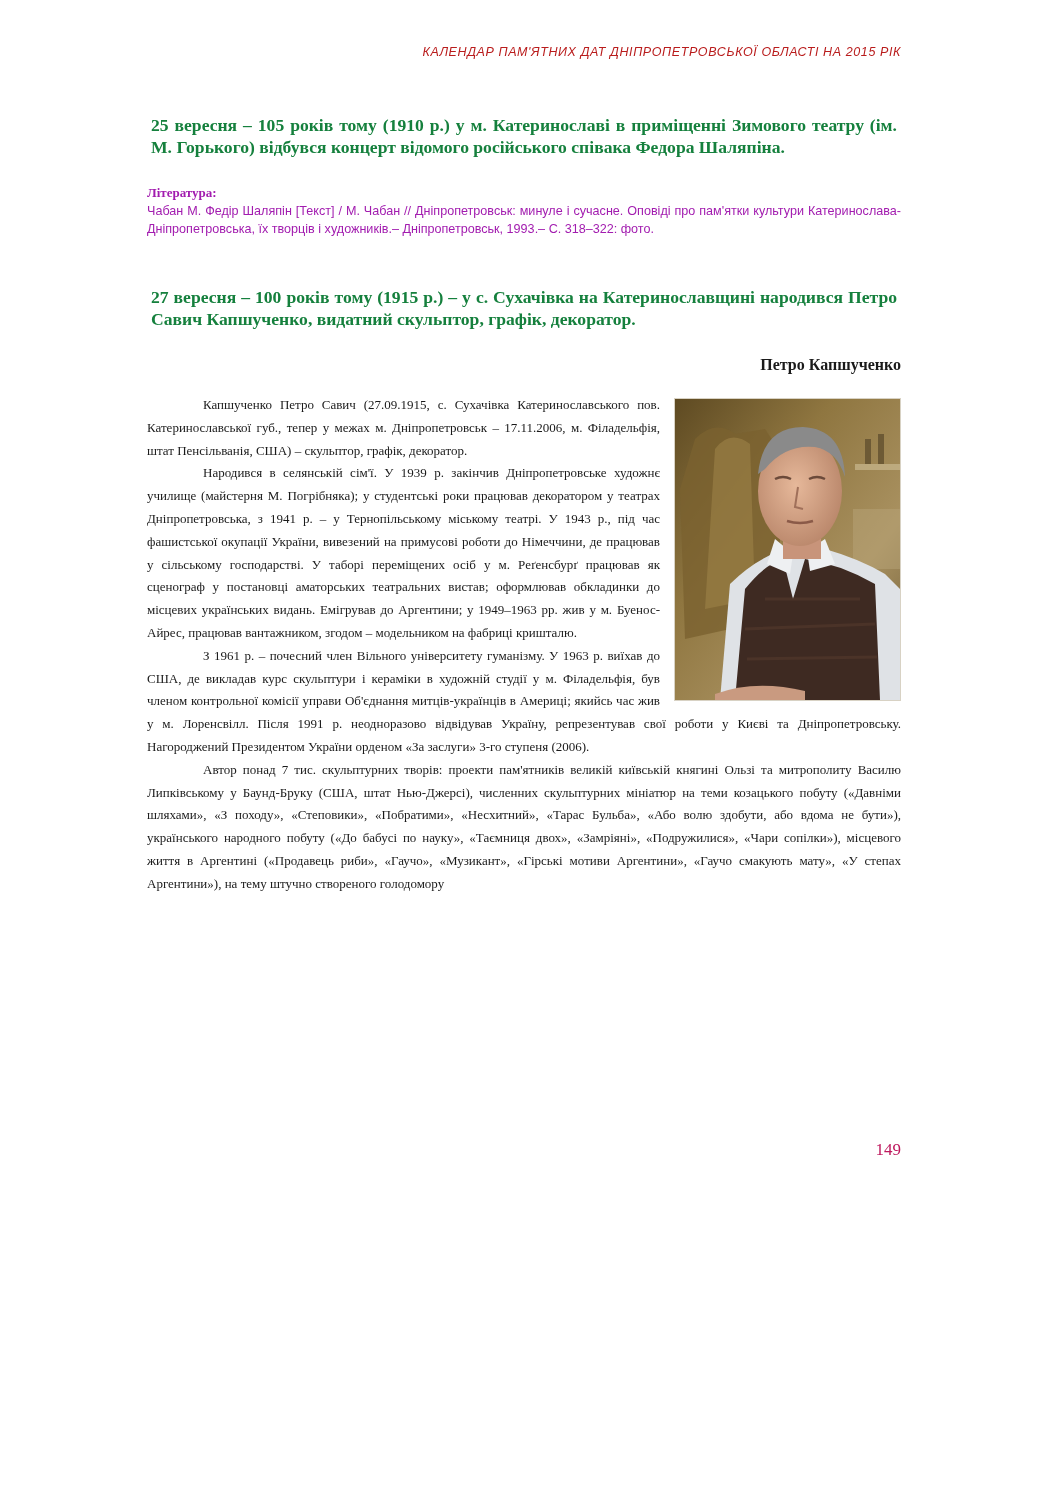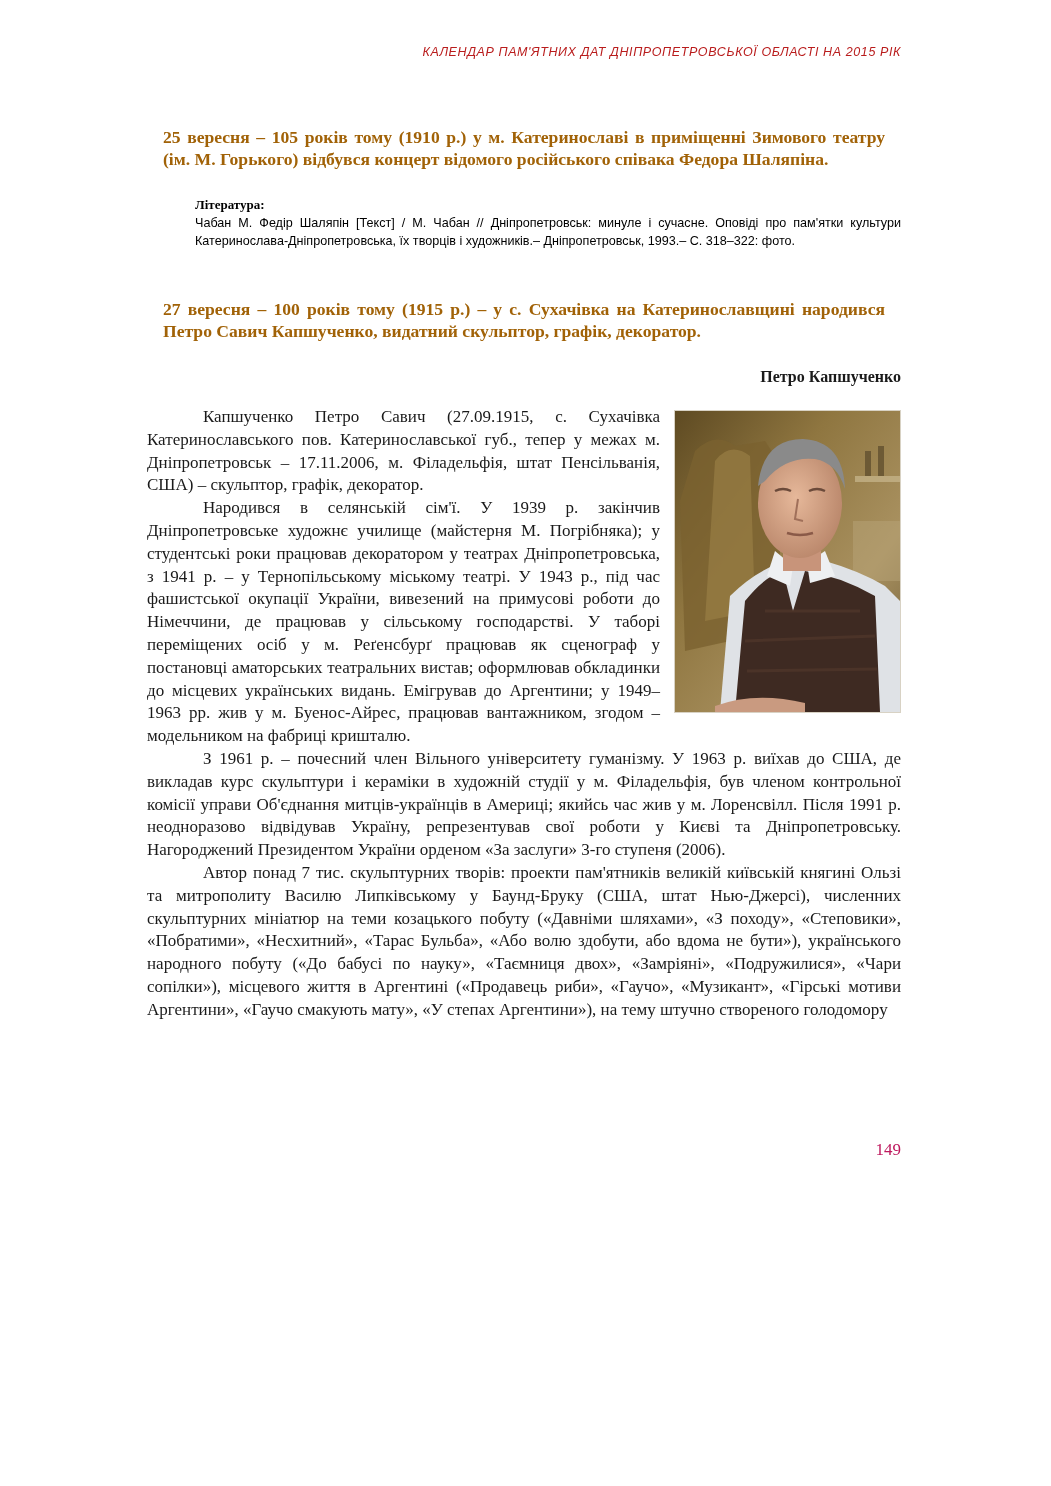--- a/index.html
+++ b/index.html
@@ -30,30 +30,29 @@
       position: absolute;
       left: 147px;
       top: 110px;
       width: 754px;
     }
     .event-heading {
       font-weight: bold;
       font-size: 17.6px;
       line-height: 22px;
       text-align: justify;
-      margin: 16px;
-      color: #a16207;
+      margin: 4px;
+      color: #15803d;
     }
     .lit-block {
       margin-top: 26px;
       font-family: "Liberation Sans", "DejaVu Sans", sans-serif;
       font-size: 12.6px;
       line-height: 18px;
-      color: #000000;
-      margin-left: 48px;
+      color: #a21caf;
     }
     .lit-label {
       font-weight: bold;
       font-family: "Liberation Serif", "DejaVu Serif", serif;
       font-size: 13px;
     }
     .lit-entry {
       text-align: justify;
       margin: 0;
     }
@@ -63,21 +62,21 @@
     }
     .subtitle {
       text-align: right;
       font-weight: bold;
       font-size: 16px;
       margin: 26px 0 0 0;
       padding-left: 6px;
     }
     .bio {
       margin-top: 20px;
-      font-size: 17px;
+      font-size: 13px;
       line-height: 22.8px;
       text-align: justify;
     }
     .bio p {
       margin: 0;
       text-indent: 56px;
     }
     .portrait {
       float: right;
       width: 225px;

